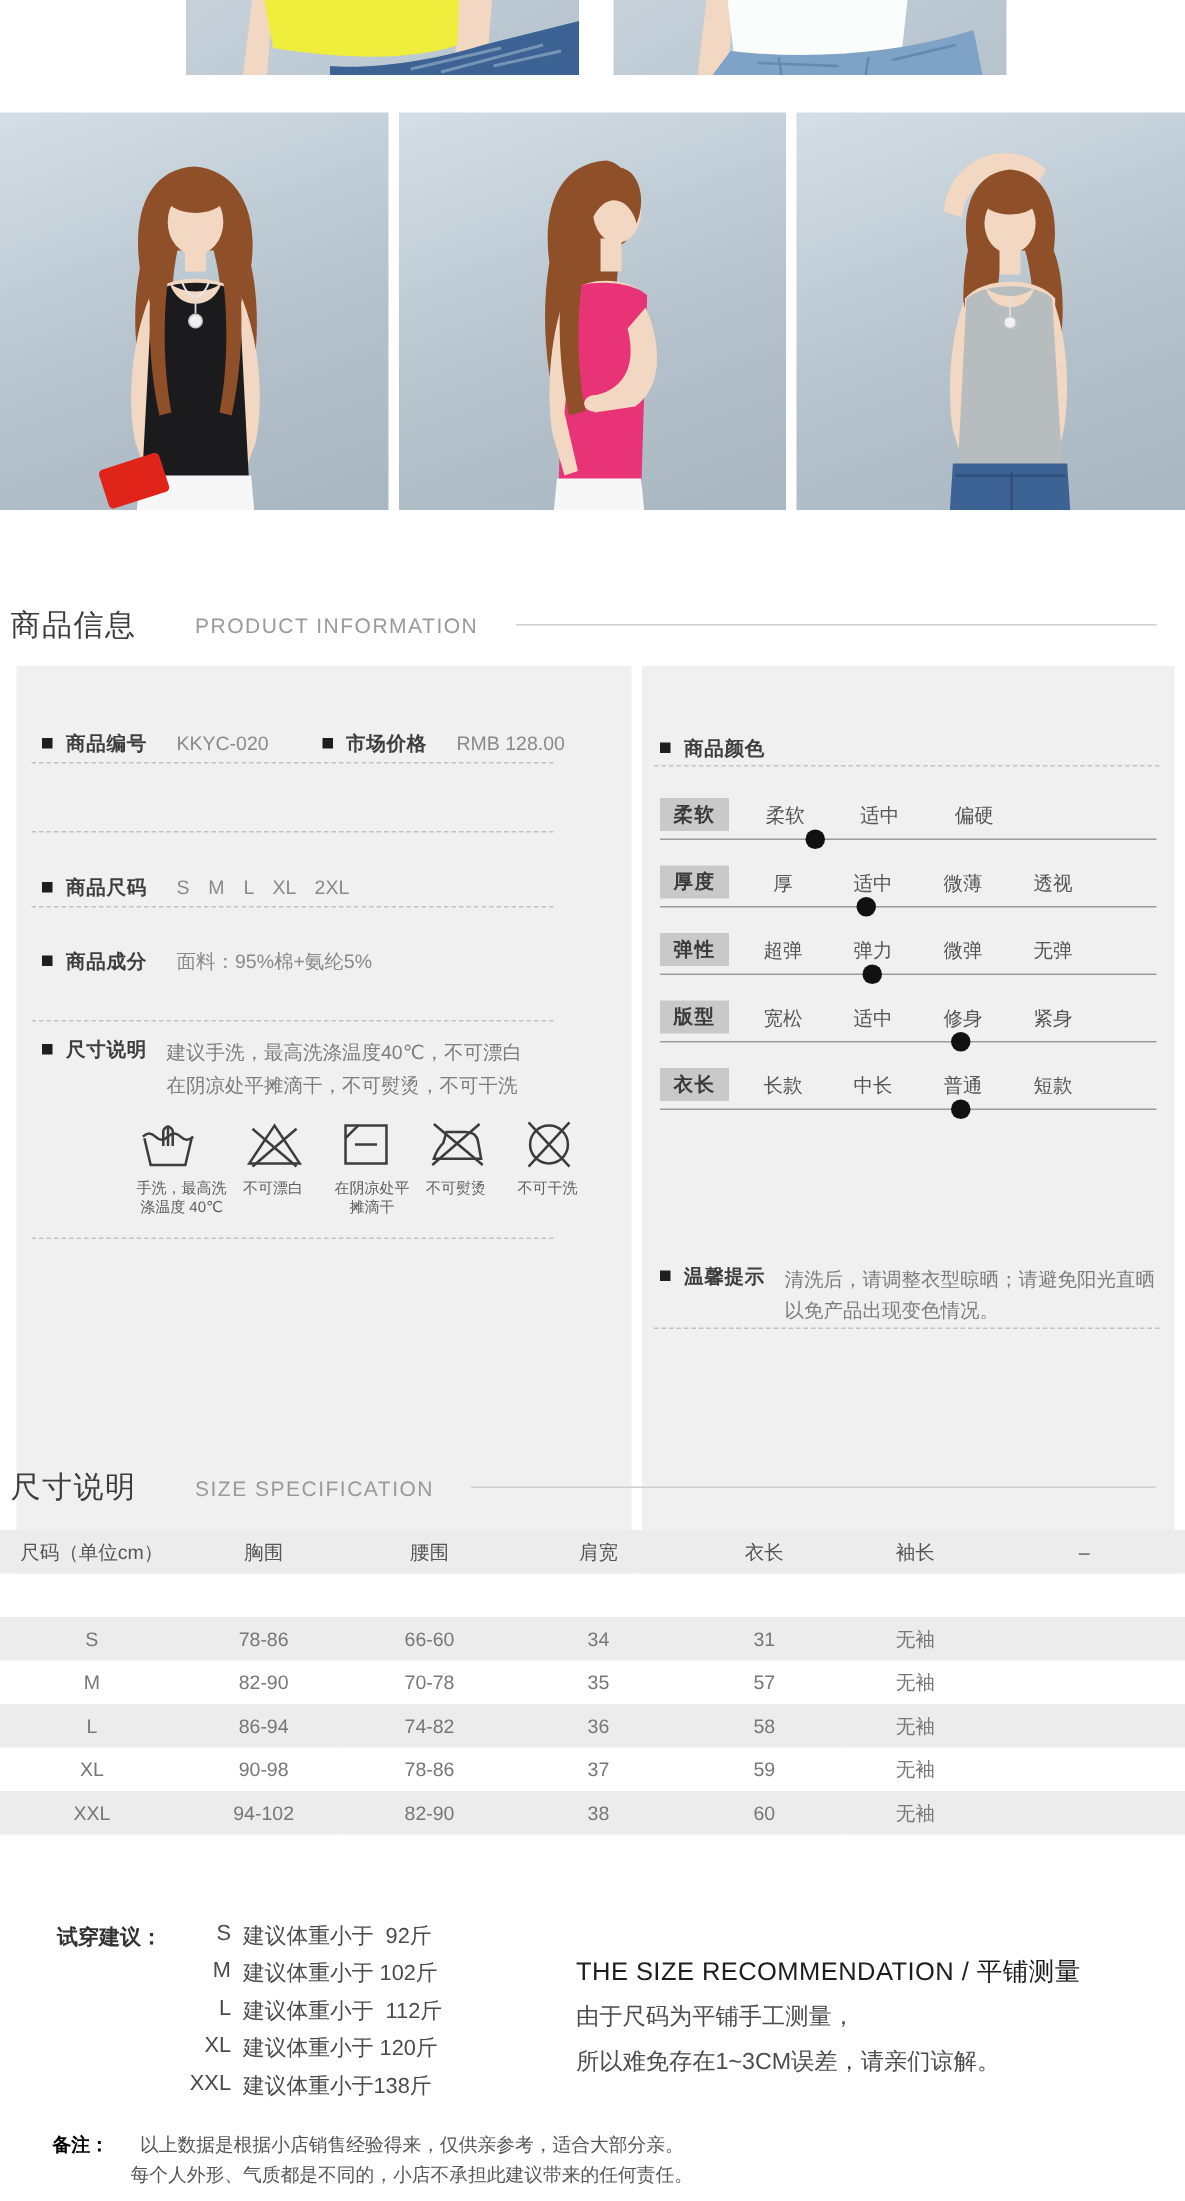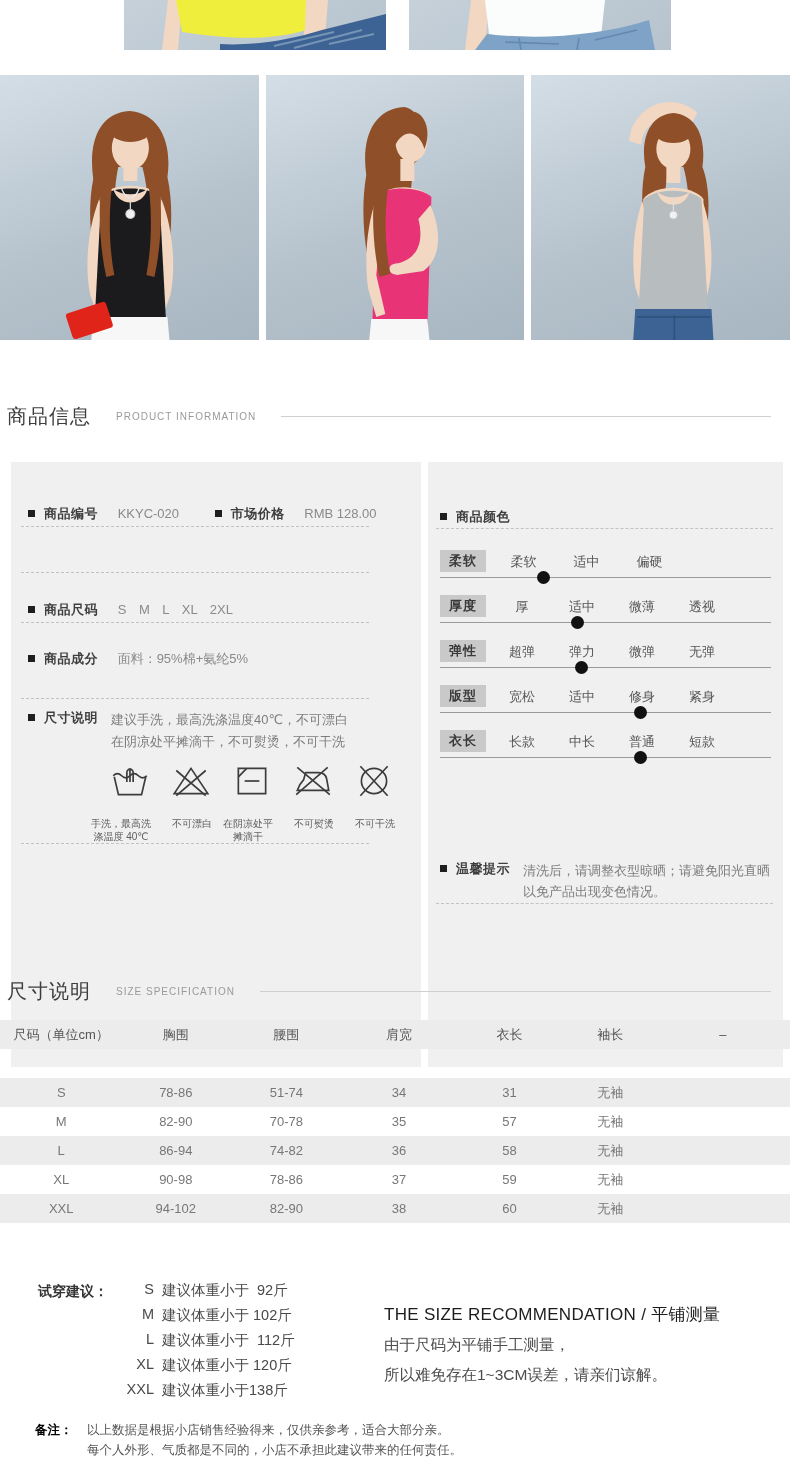--- a/index.html
+++ b/index.html
@@ -23,38 +23,38 @@
   .photo-1 .shape-top { fill:var(--photo1_top,#1b1b1d); }
   .photo-2 .shape-top { fill:var(--photo2_top,#e83477); }
   .photo-3 .shape-top { fill:var(--photo3_top,#b7bcbe); }
   .thumb-1 .shape-top { fill:var(--thumb1_top,#f0ee3c); }
   .thumb-2 .shape-top { fill:var(--thumb2_top,#fbfdfc); }
   .thumb-2 .shape-jeans { fill:#7fa3c6; }
 
   
   .sec-head { position:absolute; left:7px; right:19px; display:flex; align-items:center;gap:17px; }
   .sec-cn { font-size:20px; color:#3d3d3d; letter-spacing:1px; }
-  .sec-en { font-size:10px; color:#9a9a9a; margin-left:8px; letter-spacing:1px; white-space:nowrap; }
+  .sec-en { font-size:14px; color:#9a9a9a; margin-left:22px; letter-spacing:1px; white-space:nowrap; }
   .sec-rule { flex:1 1 auto; height:1px; background:#cfcfcf; margin-left:8px; }
 
   
-  .info-box { position:absolute; top:462px; height:605px; background:var(--box_bg,#f0f0f0);text-decoration:underline; }
+  .info-box { position:absolute; top:444px; height:605px; background:var(--box_bg,#f0f0f0);text-decoration:underline; }
   .left-box  { left:11px;  width:410px; }
   .right-box { left:428px; width:355px; }
   .lrow { position:absolute; left:17px; right:20px; font-size:13px; white-space:nowrap; }
   .dash { position:absolute; border-top:1px dashed #c2c2c2; }
   .left-box .dash { left:10px; width:348px; }
   .right-box .dash { left:8px; right:10px; }
   .sq { display:inline-block; width:7px; height:7px; background:#1e1e1e; margin-right:9px; vertical-align:1px; }
   .lbl { color:#3e3e3e; font-weight:bold; letter-spacing:0.5px; }
   .val { color:#8a8a8a; margin-left:16px; }
   .spread { word-spacing:9px; }
   .wash-text { position:absolute; left:83px; top:0; color:#7d7d7d; font-size:13px; line-height:22px; white-space:nowrap; }
   .care-row { position:absolute; left:80px; top:300px; display:flex; gap:11px; }
-  .care-item { display:flex; flex-direction:column; align-items:flex-end; min-width:50px;gap:13px; }
+  .care-item { display:flex; flex-direction:column; align-items:flex-start; min-width:50px; }
   .care-item svg { width:42px; height:38px; stroke:#3c3c3c; fill:none; stroke-width:1.6; }
   .care-label { margin-top:4px; font-size:10px; color:#5d5d5d; text-align:center; white-space:pre-line; line-height:1.3; max-width:66px; }
 
   
   .attr-rows { position:absolute; left:12px; right:12px; top:88px; }
   .attr-row { position:relative; height:45px; }
   .attr-badge { position:absolute; left:0; top:0; background:var(--badge_bg,#c9c9c9); color:#3a3a3a;
                 font-size:13px; font-weight:bold; padding:2px 9px; letter-spacing:1px; }
   .attr-opts { position:absolute; left:52px; top:3px; display:flex; }
   .attr-opt { width:60px; text-align:center; font-size:13px; color:#555; }
@@ -81,21 +81,21 @@
   .fit-line { height:25px; font-size:14.5px; color:#4a4a4a; font-weight:500; display:flex; }
   .fit-size { width:36px; text-align:right; margin-right:8px; }
   .fit-text { white-space:pre; }
   .fit-right { position:absolute; left:384px; top:1303px; width:400px; }
   .fit-title { font-size:17px; font-weight:normal; color:#1d1d1d; letter-spacing:0.3px; }
   .fit-body { font-size:15.5px; color:#4c4c4c; margin-top:9px; line-height:1.35; }
 
   
   .notes { position:absolute; left:35px; top:1420px; font-size:12.5px; line-height:20px; }
   .notes-label { font-weight:bold; color:#000000; float:left; }
-  .notes-lines { margin-left:52px; color:#555; }
+  .notes-lines { margin-left:52px; color:#555;text-align:center; }
 </style>
 </head>
 <body>
 
 <div class="page">
 
   <div class="thumb thumb-1">
     <svg viewBox="0 0 262 50" preserveAspectRatio="none">
       <path class="shape-skin" d="M44 0 L58 0 L54 50 L38 50 Z"></path>
       <path class="shape-top" d="M52 0 L186 0 L182 30 C150 40 110 40 58 32 Z"></path>
@@ -368,21 +368,21 @@
           <col style="width: 14.5%;">
           <col style="width: 14%;">
           <col style="width: 14%;">
           <col style="width: 11.5%;">
           <col style="width: 17%;">
         </colgroup>
         <tbody id="size-body">
           <tr>
             <td>S</td>
             <td>78-86</td>
-            <td>51-74</td>
+            <td>66-60</td>
             <td>34</td>
             <td>31</td>
             <td>无袖</td>
             <td></td>
           </tr>
           <tr>
             <td>M</td>
             <td>82-90</td>
             <td>70-78</td>
             <td>35</td>

